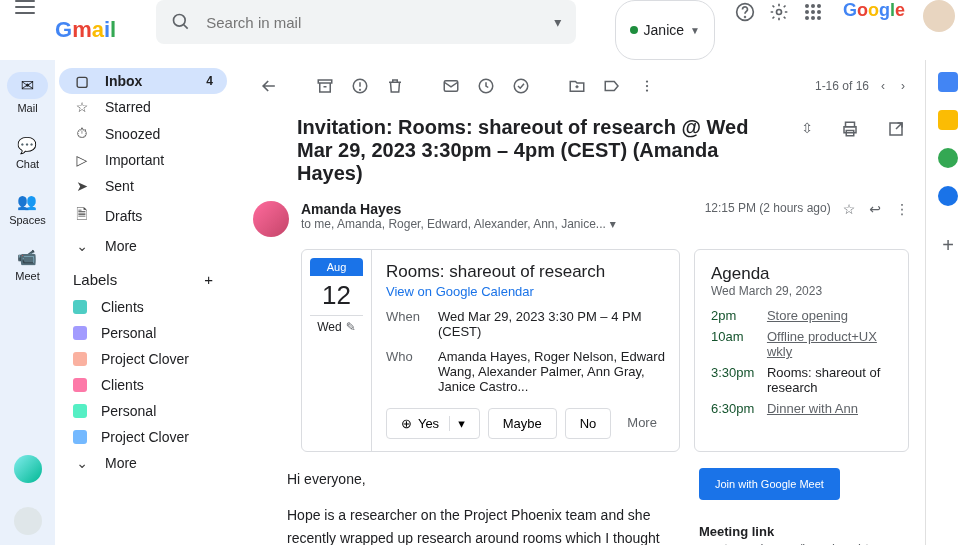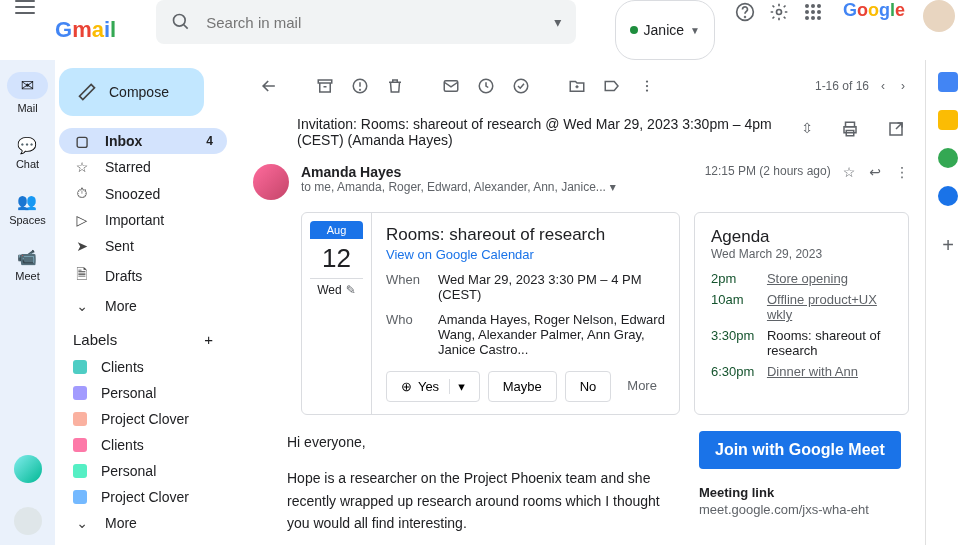--- a/index.html
+++ b/index.html
@@ -33,21 +33,21 @@
 .nav-ic{width:18px;text-align:center;color:#444}
 .labels-hd{display:flex;align-items:center;justify-content:space-between;padding:12px 14px 6px;font-size:15px;font-weight:500}
 .lbl-item{display:flex;align-items:center;gap:14px;padding:5px 14px;font-size:14px;cursor:pointer}
 .lbl-dot{width:14px;height:14px;border-radius:3px}
 .content{flex:1;background:#fff;border-radius:14px 0 0 0;overflow-y:auto;padding:10px 16px 10px 18px}
 .tb{display:flex;align-items:center;gap:3px;margin-bottom:14px}
 .tb-btn{width:32px;height:32px;display:flex;align-items:center;justify-content:center;color:#5f6368;cursor:pointer;border-radius:50%}
 .tb-sp{width:18px}
 .pager{margin-left:auto;display:flex;align-items:center;gap:8px;font-size:12px;color:#5f6368}
 .subj{display:flex;align-items:flex-start;gap:20px;margin-bottom:16px;padding-left:44px}
-.subj h1{font-size:14px;font-weight:400;flex:1}
+.subj h1{font-size:20px;font-weight:700;flex:1}
 .subj-ic{color:#5f6368;cursor:pointer;padding:4px}
 .sender-row{display:flex;align-items:flex-start;gap:12px;margin-bottom:12px}
 .sender-av{width:36px;height:36px;border-radius:50%;background:linear-gradient(135deg,#ff6b9d,#c44569)}
 .sender-info{flex:1}
 .sender-name{font-weight:bold;font-size:14px}
 .sender-to{font-size:12px;color:#5f6368;display:flex;align-items:center;gap:4px}
 .ts{font-size:12px;color:#5f6368}
 .sender-actions{display:flex;align-items:center;gap:14px;color:#5f6368}
 .cards{display:flex;gap:14px;margin-bottom:16px;margin-left:48px}
 .inv-card{border:1px solid #dadce0;border-radius:6px;flex:1;display:flex}
@@ -68,21 +68,21 @@
 .agenda h3{font-size:17px;font-weight:400}
 .agenda-date{font-size:12px;color:#5f6368;margin-bottom:10px}
 .ag-row{display:flex;font-size:13px;margin-bottom:6px}
 .ag-time{width:56px;color:#14532d}
 .ag-ev{flex:1;color:#5f6368;text-decoration:underline}
 .ag-ev.cur{text-decoration:none;color:#202124}
 .body-area{display:flex;gap:24px;margin-left:34px;margin-top:8px}
 .body-txt{flex:1;font-size:14px;line-height:1.6}
 .body-txt p{margin-bottom:14px}
 .meet-col{width:210px}
-.meet-btn{background:#1a73e8;color:#fff;border:0;border-radius:4px;padding:10px 16px;font-size:16px;cursor:pointer;font-weight:700;margin-bottom:16px}
+.meet-btn{background:#1a73e8;color:#fff;border:0;border-radius:4px;padding:10px 16px;font-size:11px;cursor:pointer;font-weight:400;margin-bottom:24px}
 .meet-sec{margin-bottom:14px;font-size:13px}
 .meet-sec b{display:block;font-size:13px;margin-bottom:2px}
 .rside{width:45px;border-left:1px solid #e0e0e0;display:flex;flex-direction:column;align-items:center;padding-top:12px;gap:18px}
 .rside-ic{width:20px;height:20px;border-radius:4px;cursor:pointer}
 svg{display:block}
 </style>
 </head>
 <body>
 
 <div class="top">
@@ -155,26 +155,20 @@
       </div>
     <div class="rail-item">
         <span class="rail-ic">📹</span>
         <span class="rail-lbl">Meet</span>
       </div>
     <div class="rail-av" style="background:linear-gradient(135deg,#81ecec,#00b894)"></div>
     <div class="rail-av" style="background:#dfe6e9;margin-top:0"></div>
   </div>
 
   <div class="side">
-    <div class="compose">
-      <svg width="20" height="20" viewBox="0 0 24 24" fill="none" stroke="#444" stroke-width="2">
-          <path d="M3 17l4 4L21 7l-4-4L3 17z"></path>
-        </svg>
-      <span>Compose</span>
-    </div>
     <div class="nav-item active">
         <span class="nav-ic">▢</span>
         <span>Inbox</span>
         <span class="cnt">4</span>
       </div>
     <div class="nav-item">
         <span class="nav-ic">☆</span>
         <span>Starred</span>
       </div>
     <div class="nav-item">

